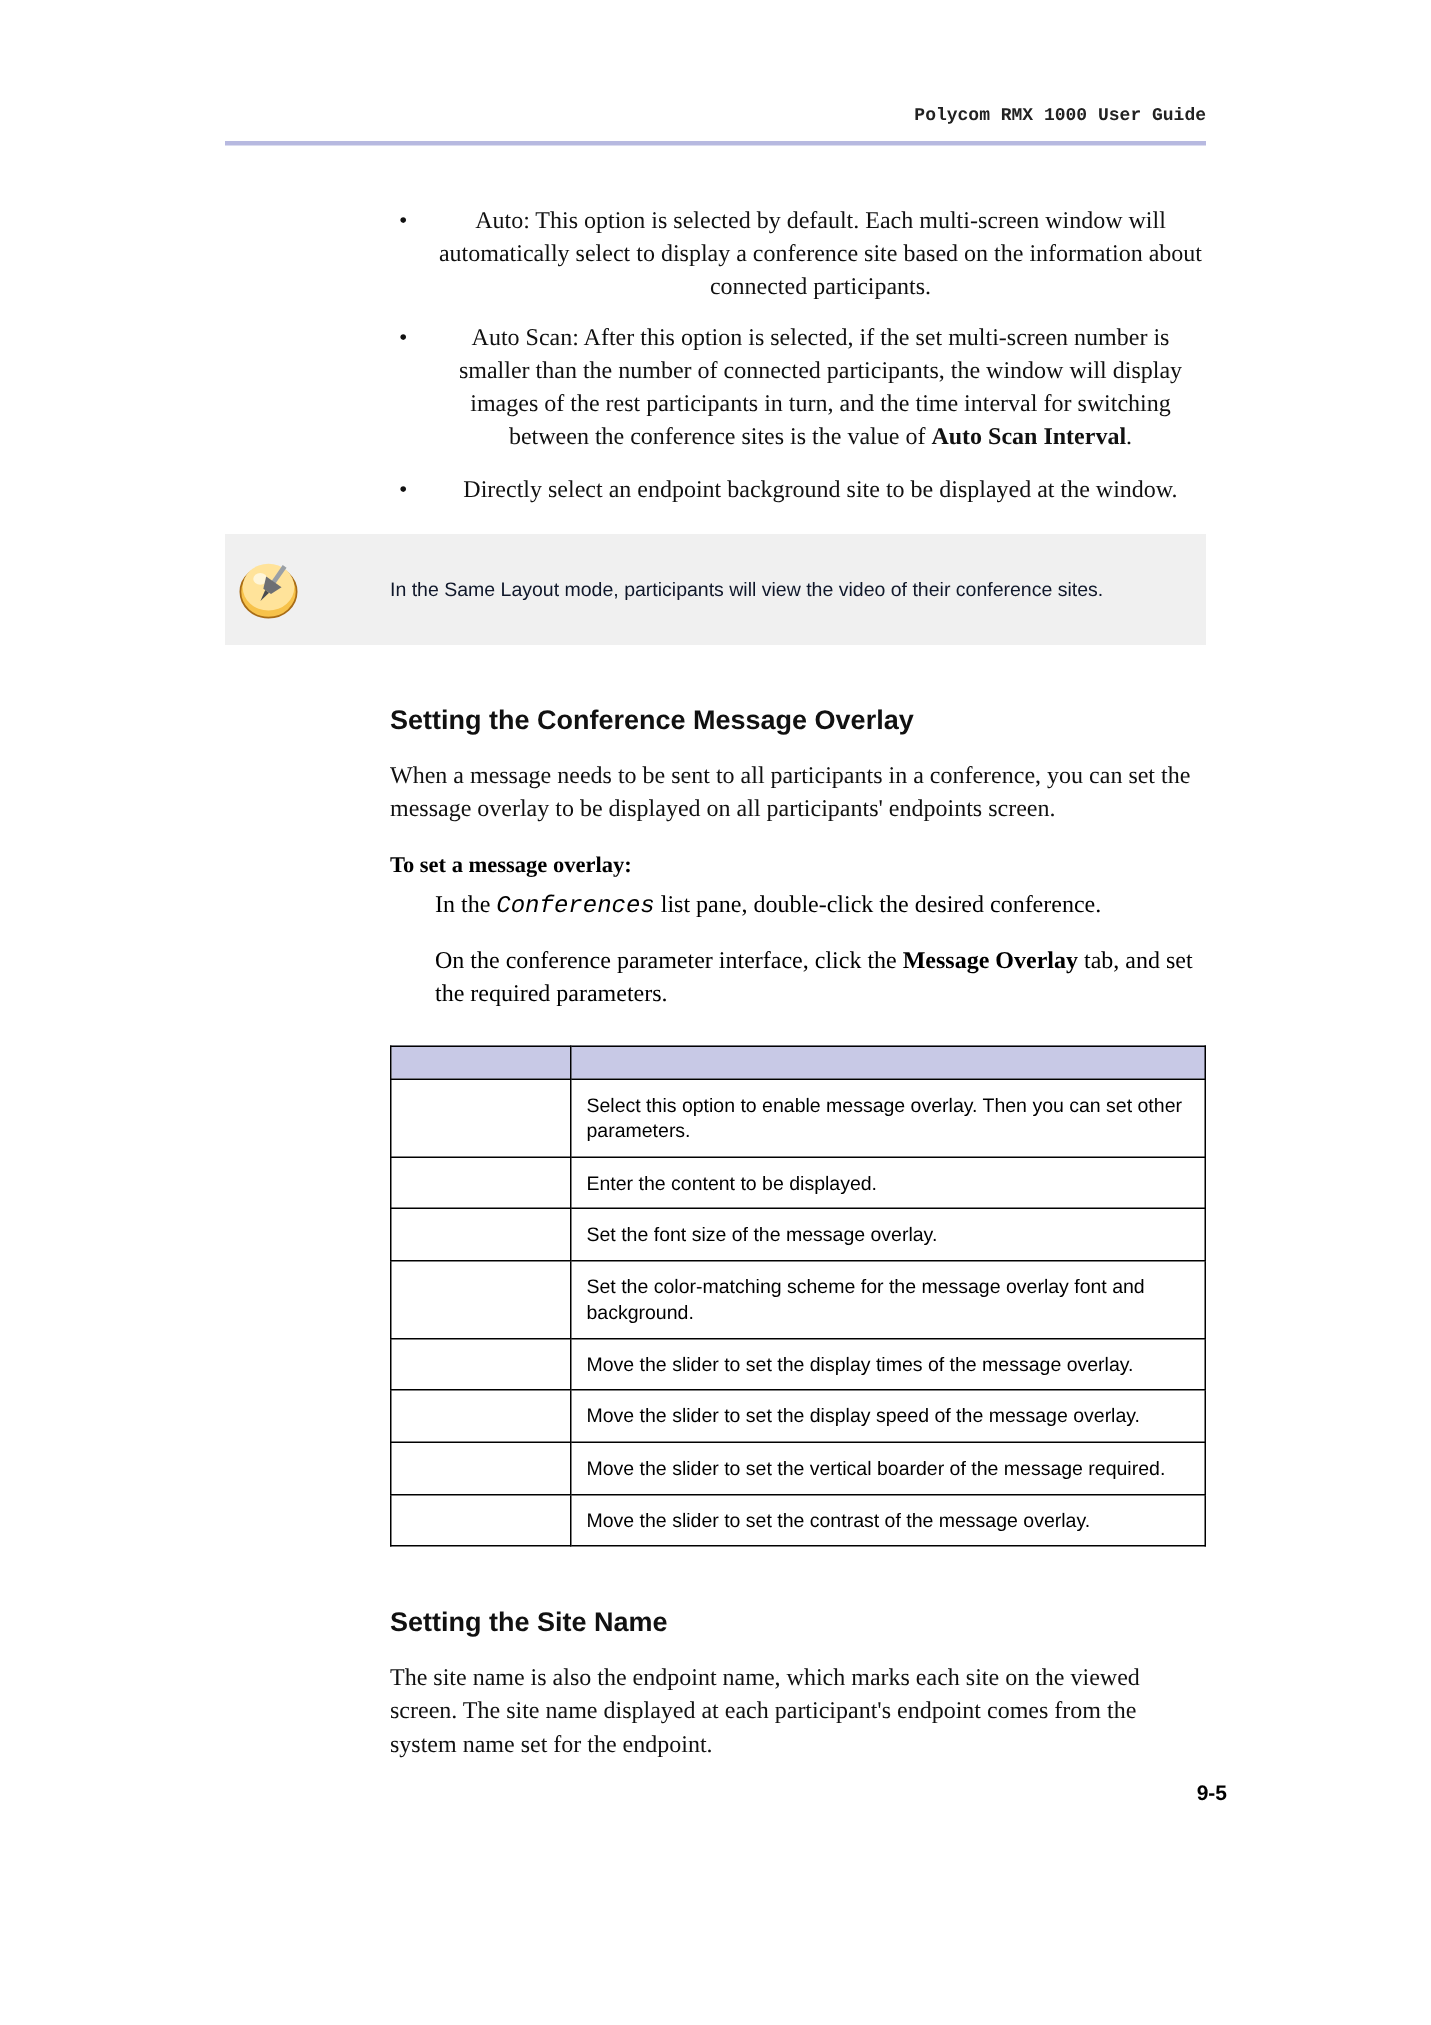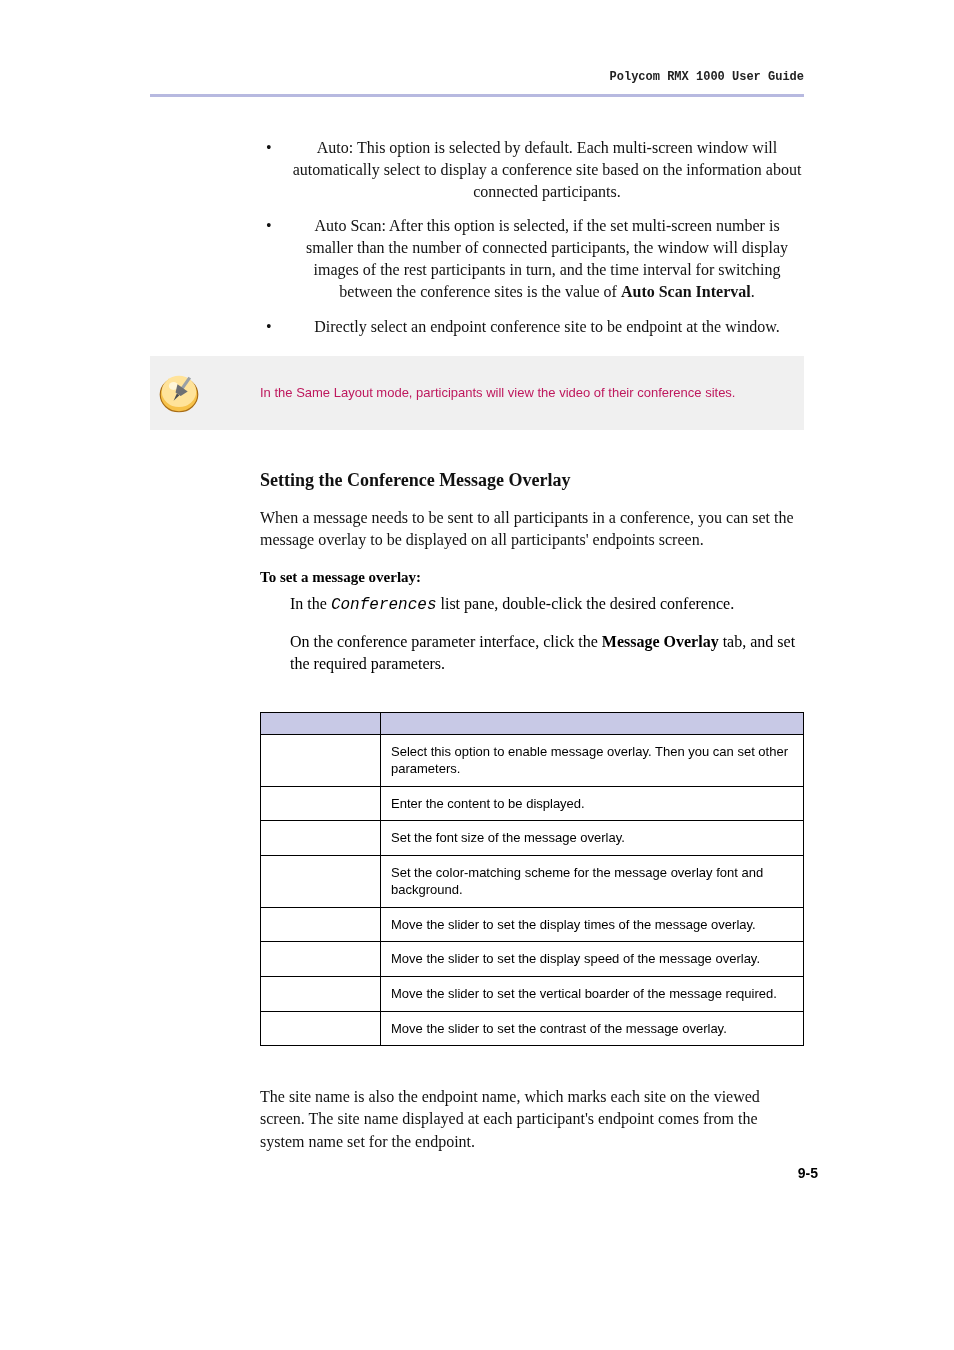--- a/index.html
+++ b/index.html
@@ -7,27 +7,27 @@
   .page { padding: 70px 150px 60px 150px; position: relative; }
   .header-bar { text-align: right; font-family: Liberation Mono, monospace; font-weight: bold; font-size: 12px; color: #222; padding-bottom: 10px; }
   .header-rule { height: 3px; background: #b7b9e0; margin-bottom: 40px; }
   .content { margin-left: 110px; }
   .bullet-list { list-style: none; margin-bottom: 18px; }
   .bullet-list li { position: relative; padding-left: 30px; font-size: 16px; line-height: 1.38; margin-bottom: 12px; color: #111; text-align: center; }
   .bullet-list li::before { content: "•"; position: absolute; left: 6px; top: 0; font-size: 16px; }
   .bold { font-weight: bold; }
   .note-band { background: #f0f0f0; display: flex; align-items: center; margin-left: -110px; padding: 12px 0 12px 0; margin-bottom: 40px; }
   .note-icon { width: 110px; display: flex; justify-content: flex-start; padding-left: 4px; }
-  .note-text { font-family: Arial, Helvetica, sans-serif; font-size: 13px; color: #be185d; line-height: 1.4; }
-  h2.section-title { font-family: Liberation Serif, serif; font-weight: 800; font-size: 18px; color: #111; margin-bottom: 16px; }
+  .note-text { font-family: Arial, Helvetica, sans-serif; font-size: 13px; color: #0f172a; line-height: 1.4; }
+  h2.section-title { font-family: Liberation Sans, sans-serif; font-weight: 800; font-size: 18px; color: #111; margin-bottom: 16px; }
   p.body { font-size: 16px; line-height: 1.4; margin-bottom: 18px; color: #111; }
   p.sub-bold { font-size: 15px; font-weight: bold; margin-bottom: 7px; margin-top: 10px; }
   p.step { font-size: 16px; line-height: 1.4; margin-left: 30px; margin-bottom: 14px; }
   .italic { font-style: italic; font-family: Liberation Mono, monospace; }
-  table.param-table { width: 100%; border-collapse: collapse; border: 1.5px solid #000; margin-top: 36px; margin-bottom: 40px; }
+  table.param-table { width: 100%; border-collapse: collapse; border: 1.5px solid #000; margin-top: 22px; margin-bottom: 40px; }
   table.param-table th, table.param-table td { border: 1px solid #000; padding: 8px 10px; font-family: Arial, Helvetica, sans-serif; font-size: 13px; text-align: left; vertical-align: top; line-height: 1.35; }
   table.param-table thead th { background: #c8c9e6; height: 22px; }
   table.param-table td.left { width: 120px; }
   .page-num { position: absolute; bottom: 50px; right: 136px; font-family: Arial, Helvetica, sans-serif; font-weight: bold; font-size: 14px; }
   .icon-svg { width: 50px; height: 50px; }
 </style>
 </head>
 <body>
 
 <div class="page">
@@ -38,21 +38,21 @@
   <div class="content">
 
     <ul class="bullet-list">
       <li>
         <span><span>Auto: </span><span>This option is selected by default. Each multi-screen window will automatically select to display a conference site based on the information about connected participants.</span></span>
       </li>
       <li>
         <span><span>Auto Scan: </span><span>After this option is selected, if the set multi-screen number is smaller than the number of connected participants, the window will display images of the rest participants in turn, and the time interval for switching between the conference sites is the value of </span><span class="bold">Auto Scan Interval</span><span>.</span></span>
       </li>
       <li>
-        <span>Directly select an endpoint conference site to be endpoint at the window.</span>
+        <span>Directly select an endpoint background site to be displayed at the window.</span>
       </li>
     </ul>
 
     <div class="note-band">
       <div class="note-icon">
         <svg class="icon-svg" viewBox="0 0 64 64">
           <ellipse cx="32" cy="34" rx="24" ry="22" fill="#f7c24a" stroke="#a86c16" stroke-width="1.5"></ellipse>
           <ellipse cx="32" cy="30" rx="22" ry="20" fill="#ffe39a" stroke="none"></ellipse>
           <ellipse cx="25" cy="23" rx="6" ry="5" fill="#fff6d9"></ellipse>
           <g transform="rotate(35 32 32)">
@@ -111,19 +111,20 @@
             <td class="left"></td>
             <td>Move the slider to set the vertical boarder of the message required.</td>
           </tr>
         <tr>
             <td class="left"></td>
             <td>Move the slider to set the contrast of the message overlay.</td>
           </tr>
       </tbody>
     </table>
 
+    <h2 class="section-title">Setting the Site Name</h2>
     <p class="body">The site name is also the endpoint name, which marks each site on the viewed screen. The site name displayed at each participant's endpoint comes from the system name set for the endpoint.</p>
 
   </div>
 
   <div class="page-num">9-5</div>
 
 </div>
 
 </body></html>

